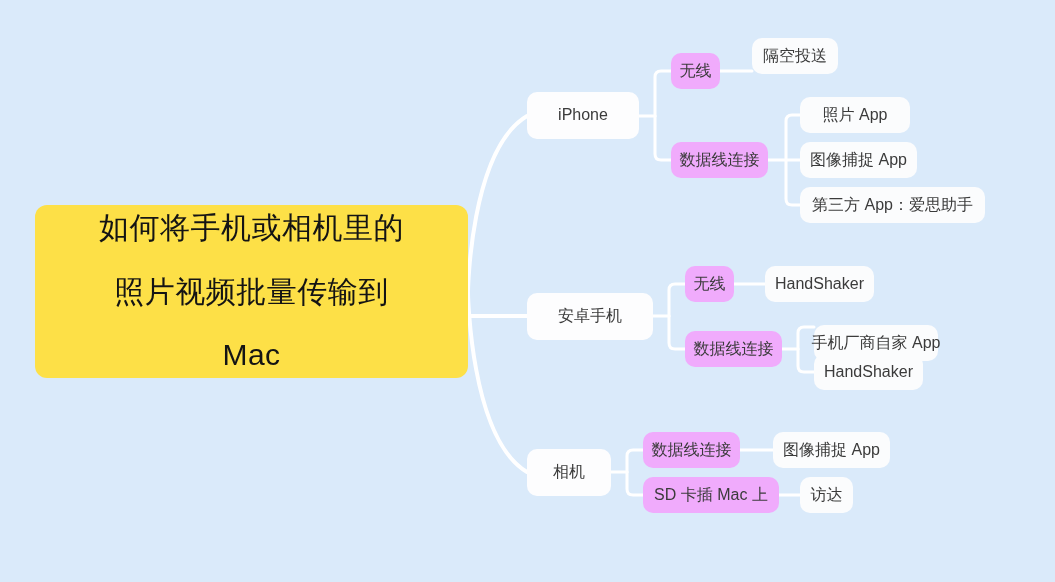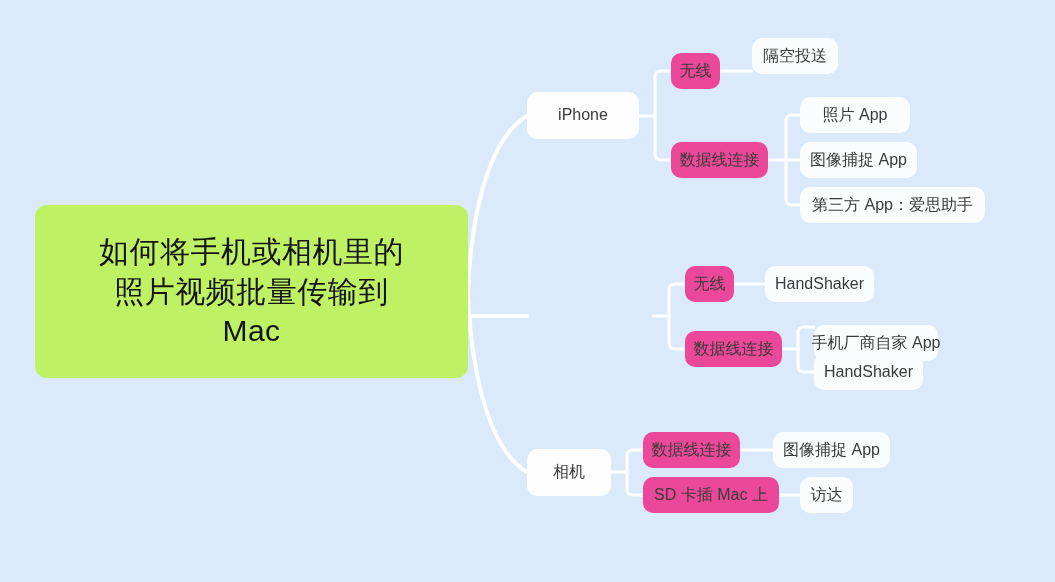--- a/index.html
+++ b/index.html
@@ -47,21 +47,21 @@
     flex-direction: column;
     letter-spacing: 0.5px;
   }
   .node.root .rline { display: block; }
   .node.branch {
     font-size: 16px;
     background: #fdfdfe;
   }
   .node.sub {
     font-size: 16px;
-    background: #ec4899;
+    background: #f0abfc;
   }
   .node.leaf {
     font-size: 16px;
     background: #fbfcfd;
   }
 </style>
 </head>
 <body>
 
 <div id="canvas" style="width: 1055px; height: 582px; background: rgb(218, 234, 250);">
@@ -99,34 +99,35 @@
       <path d="M611,472 L627,472" stroke-width="3"></path>
       <path d="M627,472 L627,456 Q627,450 633,450 L643,450" stroke-width="3"></path>
       <path d="M627,472 L627,489 Q627,495 633,495 L643,495" stroke-width="3"></path>
 
       <path d="M740,450 L773,450" stroke-width="3"></path>
 
       <path d="M779,495 L806,495" stroke-width="3"></path>
     </g>
   </svg>
 
-  <div class="node root" id="root-node" style="left: 35px; top: 205px; width: 433px; height: 173px; background: #bef264;">
+  <div class="node root" id="root-node" style="left: 35px; top: 205px; width: 433px; height: 173px; background: #fde047; gap: 24px;">
     <span class="rline">如何将手机或相机里的</span>
     <span class="rline">照片视频批量传输到</span>
     <span class="rline">Mac</span>
   </div>
 
   <div class="node branch" style="left: 527px; top: 92px; width: 112px; height: 47px;">iPhone</div>
   <div class="node sub" style="left: 671px; top: 53px; width: 49px; height: 36px;">无线</div>
   <div class="node leaf" style="left: 752px; top: 38px; width: 86px; height: 36px;">隔空投送</div>
   <div class="node sub" style="left: 671px; top: 142px; width: 97px; height: 36px;">数据线连接</div>
   <div class="node leaf" style="left: 800px; top: 97px; width: 110px; height: 36px;">照片 App</div>
   <div class="node leaf" style="left: 800px; top: 142px; width: 117px; height: 36px;">图像捕捉 App</div>
   <div class="node leaf" style="left: 800px; top: 187px; width: 185px; height: 36px;">第三方 App：爱思助手</div>
 
+  <div class="node branch" style="left: 527px; top: 293px; width: 126px; height: 47px;">安卓手机</div>
   <div class="node sub" style="left: 685px; top: 266px; width: 49px; height: 36px;">无线</div>
   <div class="node leaf" style="left: 765px; top: 266px; width: 109px; height: 36px;">HandShaker</div>
   <div class="node sub" style="left: 685px; top: 331px; width: 97px; height: 36px;">数据线连接</div>
   <div class="node leaf" style="left: 814px; top: 309px; width: 124px; height: 36px; margin-top: 16px;">手机厂商自家 App</div>
   <div class="node leaf" style="left: 814px; top: 354px; width: 109px; height: 36px;">HandShaker</div>
 
   <div class="node branch" style="left: 527px; top: 449px; width: 84px; height: 47px;">相机</div>
   <div class="node sub" style="left: 643px; top: 432px; width: 97px; height: 36px;">数据线连接</div>
   <div class="node leaf" style="left: 773px; top: 432px; width: 117px; height: 36px;">图像捕捉 App</div>
   <div class="node sub" style="left: 643px; top: 477px; width: 136px; height: 36px;">SD 卡插 Mac 上</div>

